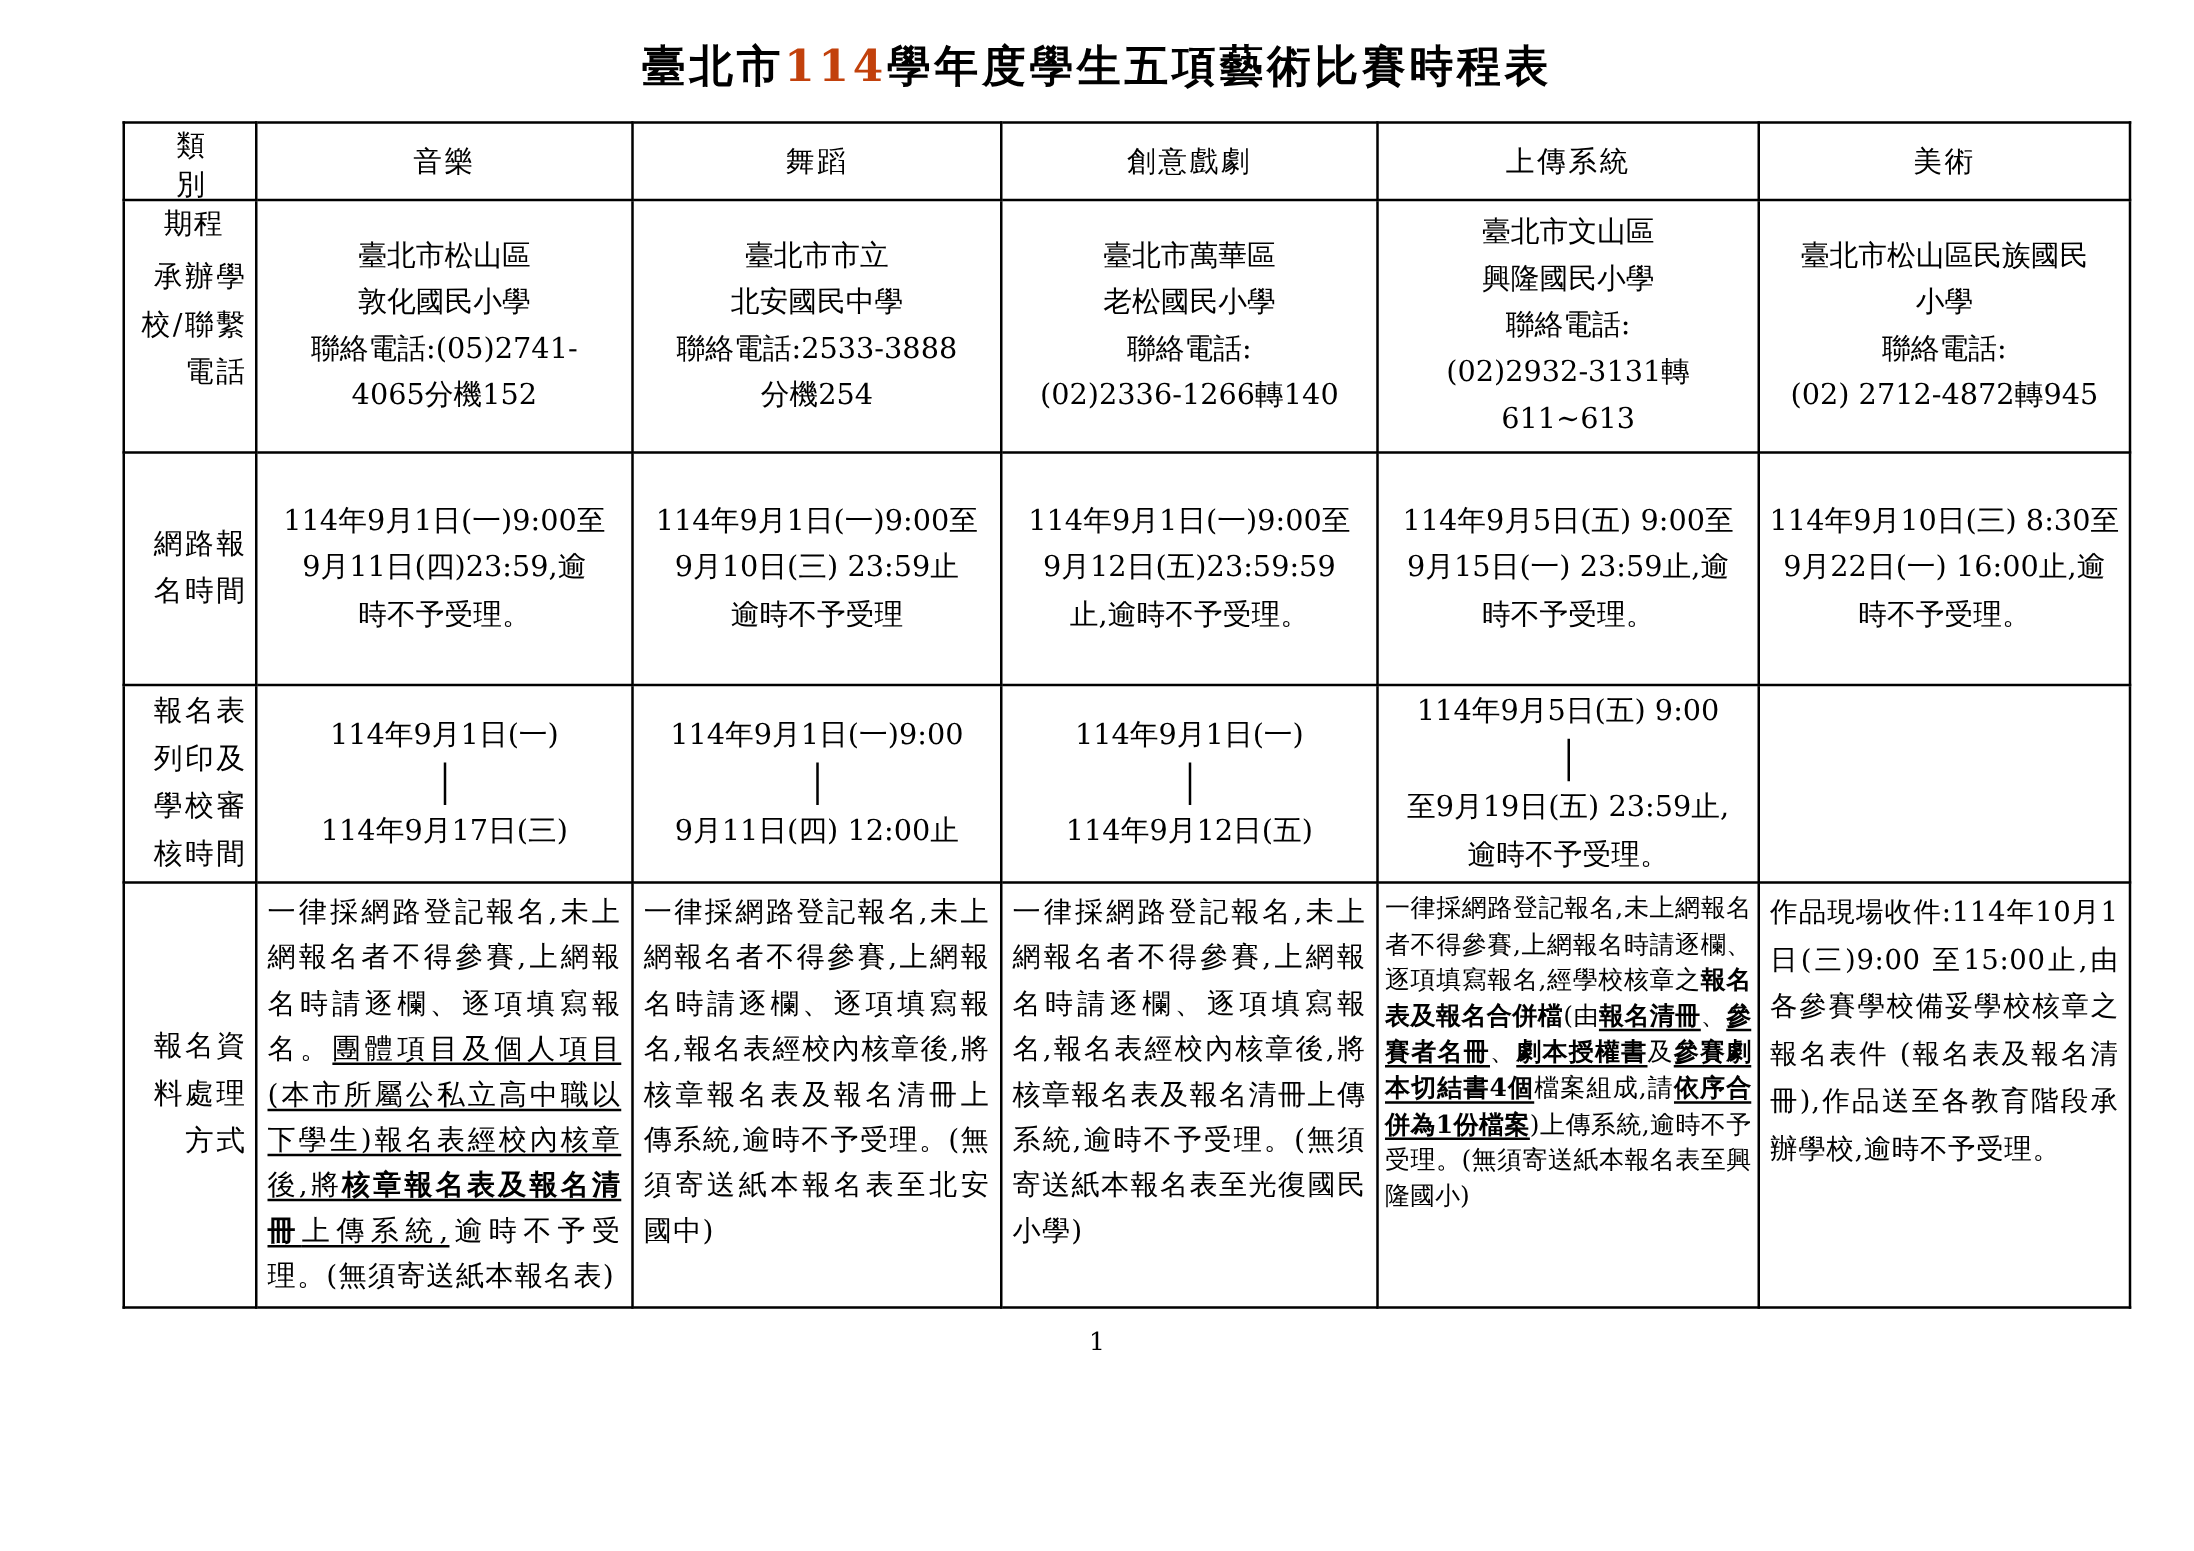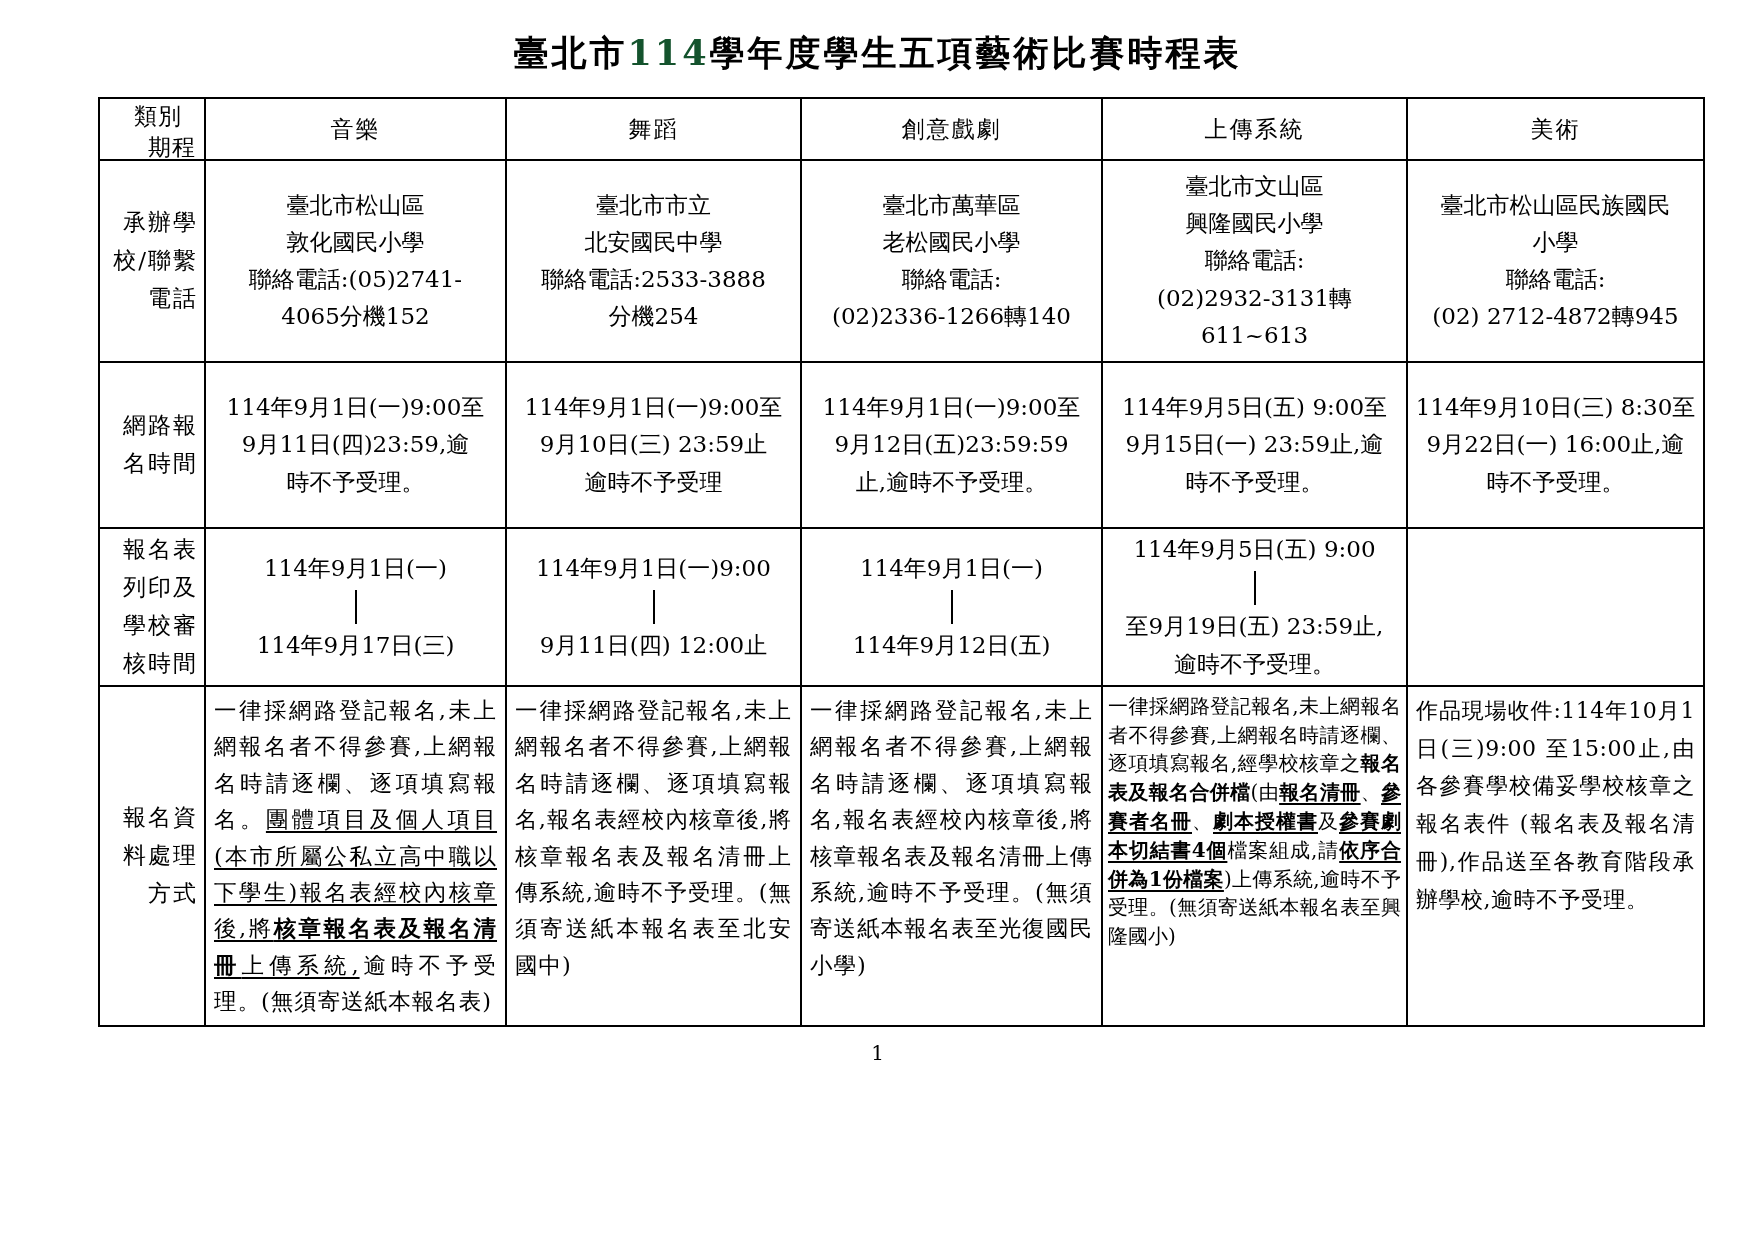--- a/index.html
+++ b/index.html
@@ -15,44 +15,44 @@
   table.sched{
     border-collapse:collapse;table-layout:fixed;
     margin:20px 0 0 98px;
   }
   .sched th,.sched td{
     border:2px solid #000;vertical-align:middle;padding:2px 6px;
     font-size:23px;font-weight:normal;word-break:break-all;
   }
   thead tr{height:62px;}
   thead th{font-size:24px;letter-spacing:2px;}
-  th.corner{padding:2px 8px;}
+  th.corner{padding:2px 25px;}
   .corner-in{display:flex;flex-direction:column;justify-content:space-between;height:56px;}
   .corner-top{text-align:right;padding-right:14px;font-size:23px;letter-spacing:1px;}
   .corner-bot{text-align:right;padding-left:0;font-size:23px;letter-spacing:1px;}
   tr.r1{height:202px;}
   tr.r2{height:84px;}
-  tr.r3{height:166px;}
+  tr.r3{height:186px;}
   tr.r4{height:152px;}
   th.rowlabel{letter-spacing:2px;}
   th.rowlabel .ln{line-height:1.65;text-align:right;}
   td .ln{line-height:1.62;text-align:center;}
   .vbar{width:2px;height:34px;background:#000;margin:3px auto;}
   tr.r5 td{vertical-align:top;text-align:justify;text-justify:inter-ideograph;padding:5px 8px;}
   tr.r5 td.c1,tr.r5 td.c2,tr.r5 td.c3{font-size:22.5px;line-height:1.62;letter-spacing:1px;}
   tr.r5 td.c4{font-size:20px;line-height:1.44;letter-spacing:0;padding:5px 5px;}
   tr.r5 td.c5{font-size:22px;line-height:1.72;letter-spacing:0.5px;}
   .bold{font-weight:bold;}
   .ul{text-decoration:underline;text-underline-offset:4px;}
   .pageno{text-align:center;margin-top:14px;font-size:20px;}
 </style>
 </head>
 <body>
 
-<div class="title"><span>臺北市</span><span style="color: #14532d;">114</span><span>學年度學生五項藝術比賽時程表</span></div>
+<div class="title"><span>臺北市</span><span style="color: #c2410c;">114</span><span>學年度學生五項藝術比賽時程表</span></div>
 
 <table class="sched">
   <colgroup>
     <col style="width:106px">
       <col style="width:301px">
       <col style="width:295px">
     <col style="width:301px">
       <col style="width:305px">
       <col style="width:297px">
   </colgroup>

